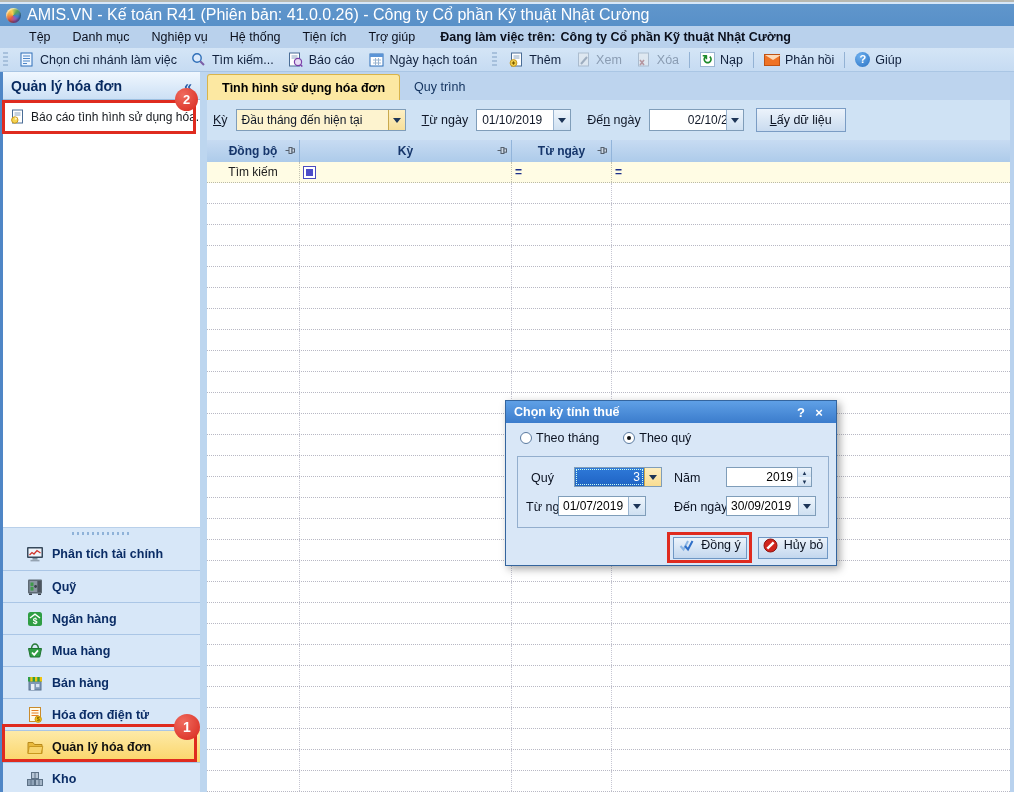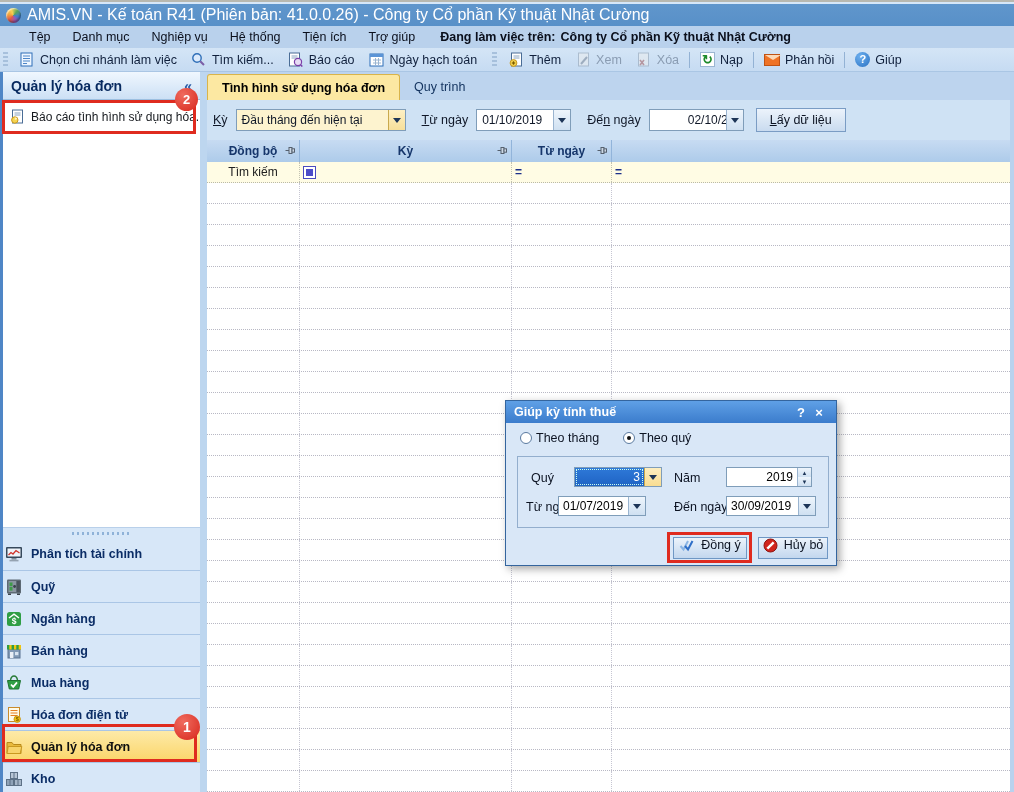--- a/index.html
+++ b/index.html
@@ -45,21 +45,21 @@
   .sidebar { width:200px; display:flex; flex-direction:column; background:#fff; border-left:3px solid #4f86c6; }
   .sb-header { height:28px; background:linear-gradient(#f0f7fe,#cce0f5); border-bottom:1px solid #9cbfe0;
                display:flex; align-items:center; padding:0 8px; }
   .sb-header .t { font-size:14px; font-weight:bold; color:#07295f; flex:1; }
   .sb-header .collapse { font-size:14px; font-weight:bold; color:#2a5ca8; cursor:pointer; }
   .report-item { height:33px; display:flex; align-items:center; gap:6px; padding:0 6px; background:#fff; font-size:12px; color:#15181d; white-space:nowrap; overflow:hidden; }
   .tree-space { flex:1; background:#fff; }
   .h-split { height:11px; background:#d7e7f8; border-top:1px solid #b9d0ea; display:flex; align-items:center; justify-content:center; }
   .h-split .dots { width:60px; height:3px; background:repeating-linear-gradient(90deg,#8fb2d8 0 2px, transparent 2px 5px); }
   .nav { background:#d7e7f8; }
-  .nav-item { height:32px; display:flex; align-items:center; gap:8px; padding:0 2px;
+  .nav-item { height:32px; display:flex; align-items:center; gap:8px; padding:0 23px;
               border-top:1px solid #aac6e6; font-size:12.5px; font-weight:bold; color:#0b2d66; cursor:pointer; }
   .nav-item.selected { background:linear-gradient(#fdeaa8,#fbd568); color:#101010; }
   .icon18 { width:18px; height:18px; flex:0 0 auto; }
 
   
   .vsplit { width:7px; background:#bdd6ef; }
 
   
   .main { flex:1; display:flex; flex-direction:column; border-right:4px solid #b9d2ee; }
   .tabbar { height:28px; background:#bdd4ee; display:flex; align-items:flex-end; padding-left:0; }
@@ -297,41 +297,41 @@
                 <path d="M4 8 L9 4.2 L14 8" stroke="#fff" stroke-width="1.4" fill="none"></path>
                 <text x="9" y="13.6" text-anchor="middle" font-size="8.5" font-weight="bold" fill="#fff">$</text>
               </svg>
           </span>
           <span>Ngân hàng</span>
         </div>
 
         <div class="nav-item">
           <span class="icon18">
             <svg width="18" height="18" viewBox="0 0 18 18">
+                <path d="M5.5 6 C6 3.5 7.5 2 9 2 C10.5 2 12 3.5 12.5 6" stroke="#267a35" stroke-width="1.4" fill="none"></path>
+                <path d="M2.5 6.5 h13 l-1.8 8.5 h-9.4 z" fill="#2f9e44" stroke="#1f7330"></path>
+                <polyline points="6,10.5 8.2,12.8 12,8.4" stroke="#fff" stroke-width="1.8" fill="none"></polyline>
+              </svg>
+          </span>
+          <span>Mua hàng</span>
+        </div>
+
+        <div class="nav-item">
+          <span class="icon18">
+            <svg width="18" height="18" viewBox="0 0 18 18">
                 <rect x="3" y="7" width="12" height="9" fill="#7f98b5" stroke="#5a7390"></rect>
                 <rect x="2" y="3" width="14" height="4.5" fill="#2f9e44"></rect>
                 <rect x="4.3" y="3" width="2.3" height="4.5" fill="#f1c40f"></rect>
                 <rect x="9" y="3" width="2.3" height="4.5" fill="#f1c40f"></rect>
                 <rect x="13.7" y="3" width="2.3" height="4.5" fill="#f1c40f"></rect>
                 <rect x="5" y="10" width="3.4" height="6" fill="#e9eff6"></rect>
                 <rect x="10" y="10" width="3.4" height="3.2" fill="#d7e3f0"></rect>
               </svg>
           </span>
           <span>Bán hàng</span>
-        </div>
-
-        <div class="nav-item">
-          <span class="icon18">
-            <svg width="18" height="18" viewBox="0 0 18 18">
-                <path d="M5.5 6 C6 3.5 7.5 2 9 2 C10.5 2 12 3.5 12.5 6" stroke="#267a35" stroke-width="1.4" fill="none"></path>
-                <path d="M2.5 6.5 h13 l-1.8 8.5 h-9.4 z" fill="#2f9e44" stroke="#1f7330"></path>
-                <polyline points="6,10.5 8.2,12.8 12,8.4" stroke="#fff" stroke-width="1.8" fill="none"></polyline>
-              </svg>
-          </span>
-          <span>Mua hàng</span>
         </div>
 
         <div class="nav-item">
           <span class="icon18">
             <svg width="18" height="18" viewBox="0 0 18 18">
                 <rect x="3.5" y="1.5" width="11" height="14" fill="#fffbe8" stroke="#c98b2d"></rect>
                 <line x1="5.5" y1="4.5" x2="12.5" y2="4.5" stroke="#e67e22"></line>
                 <line x1="5.5" y1="7" x2="12.5" y2="7" stroke="#e67e22"></line>
                 <line x1="5.5" y1="9.5" x2="12.5" y2="9.5" stroke="#e67e22"></line>
                 <circle cx="12.2" cy="13.2" r="3.2" fill="#f1c40f" stroke="#c9981f"></circle>
@@ -634,21 +634,21 @@
   </div>
 
   <div class="anno-box" style="left:2px; top:98px; width:194px; height:34px;"></div>
   <div class="badge" style="left:175px; top:86px; width:23px; height:23px; font-size:13px;">2</div>
 
   <div class="anno-box" style="left:2px; top:722px; width:195px; height:38px;"></div>
   <div class="badge" style="left:174px; top:712px; width:26px; height:26px; font-size:14px;">1</div>
 
   <div class="dialog">
     <div class="dlg-title">
-      <span class="t">Giúp kỳ tính thuế</span>
+      <span class="t">Chọn kỳ tính thuế</span>
       <span class="tbn">?</span>
       <span class="tbn">×</span>
     </div>
 
     <div class="dlg-radios">
       <span><span class="radio"></span><span>Theo tháng</span></span>
       <span><span class="radio sel"></span><span>Theo quý</span></span>
     </div>
 
     <div class="groupbox"></div>

